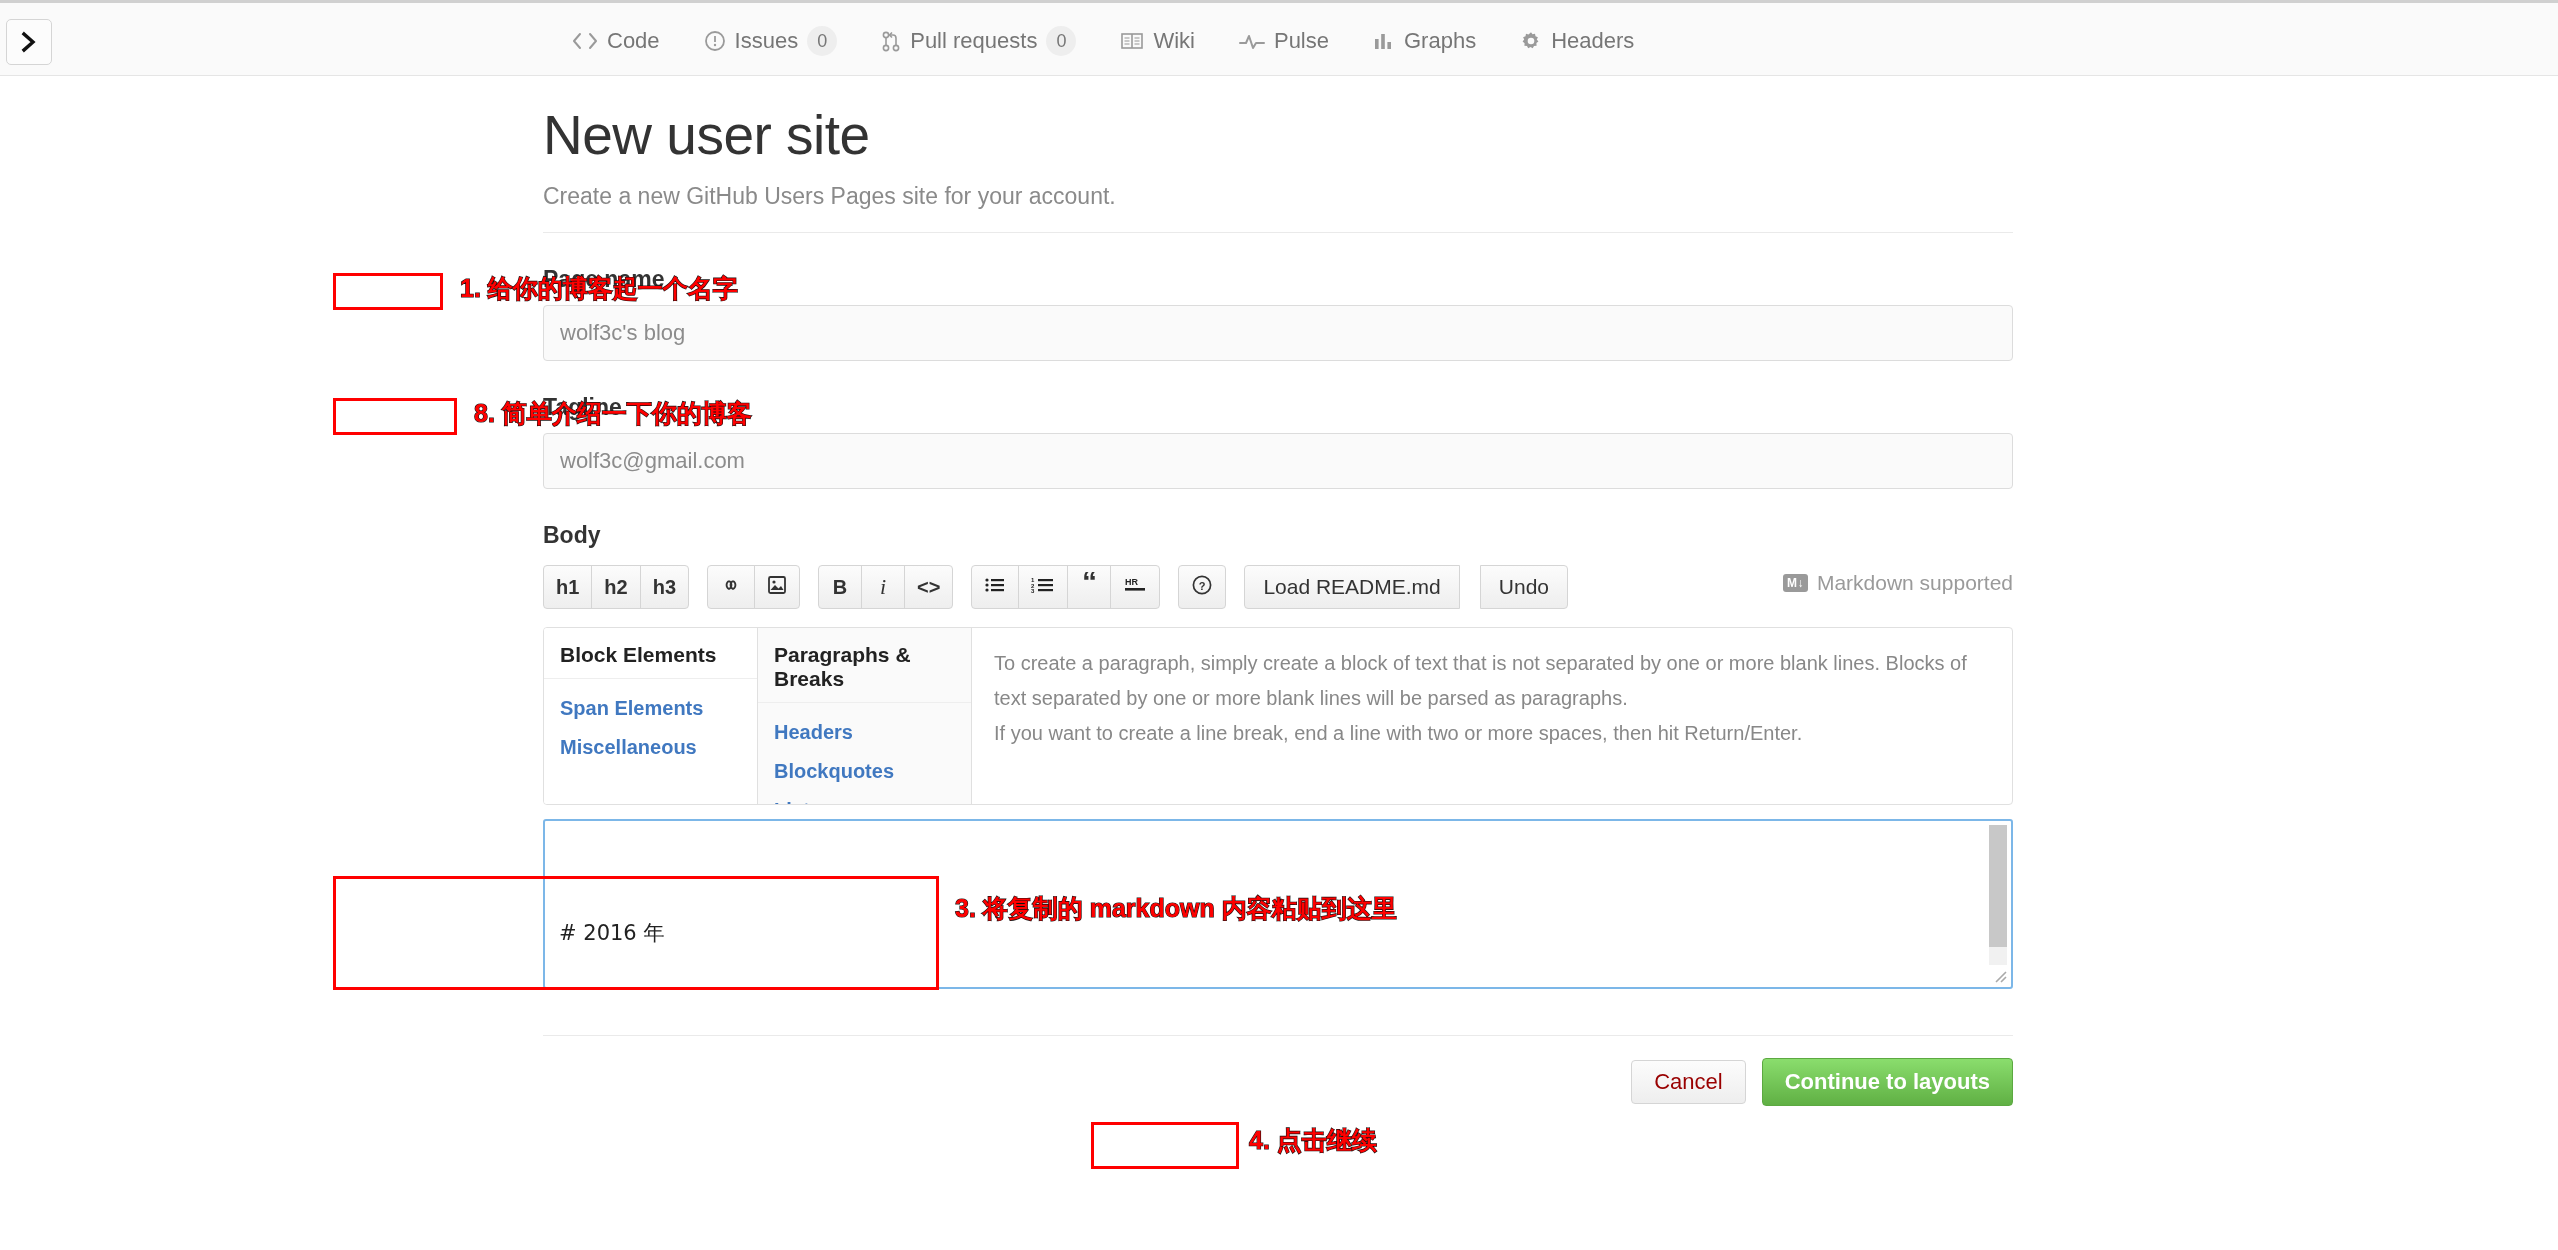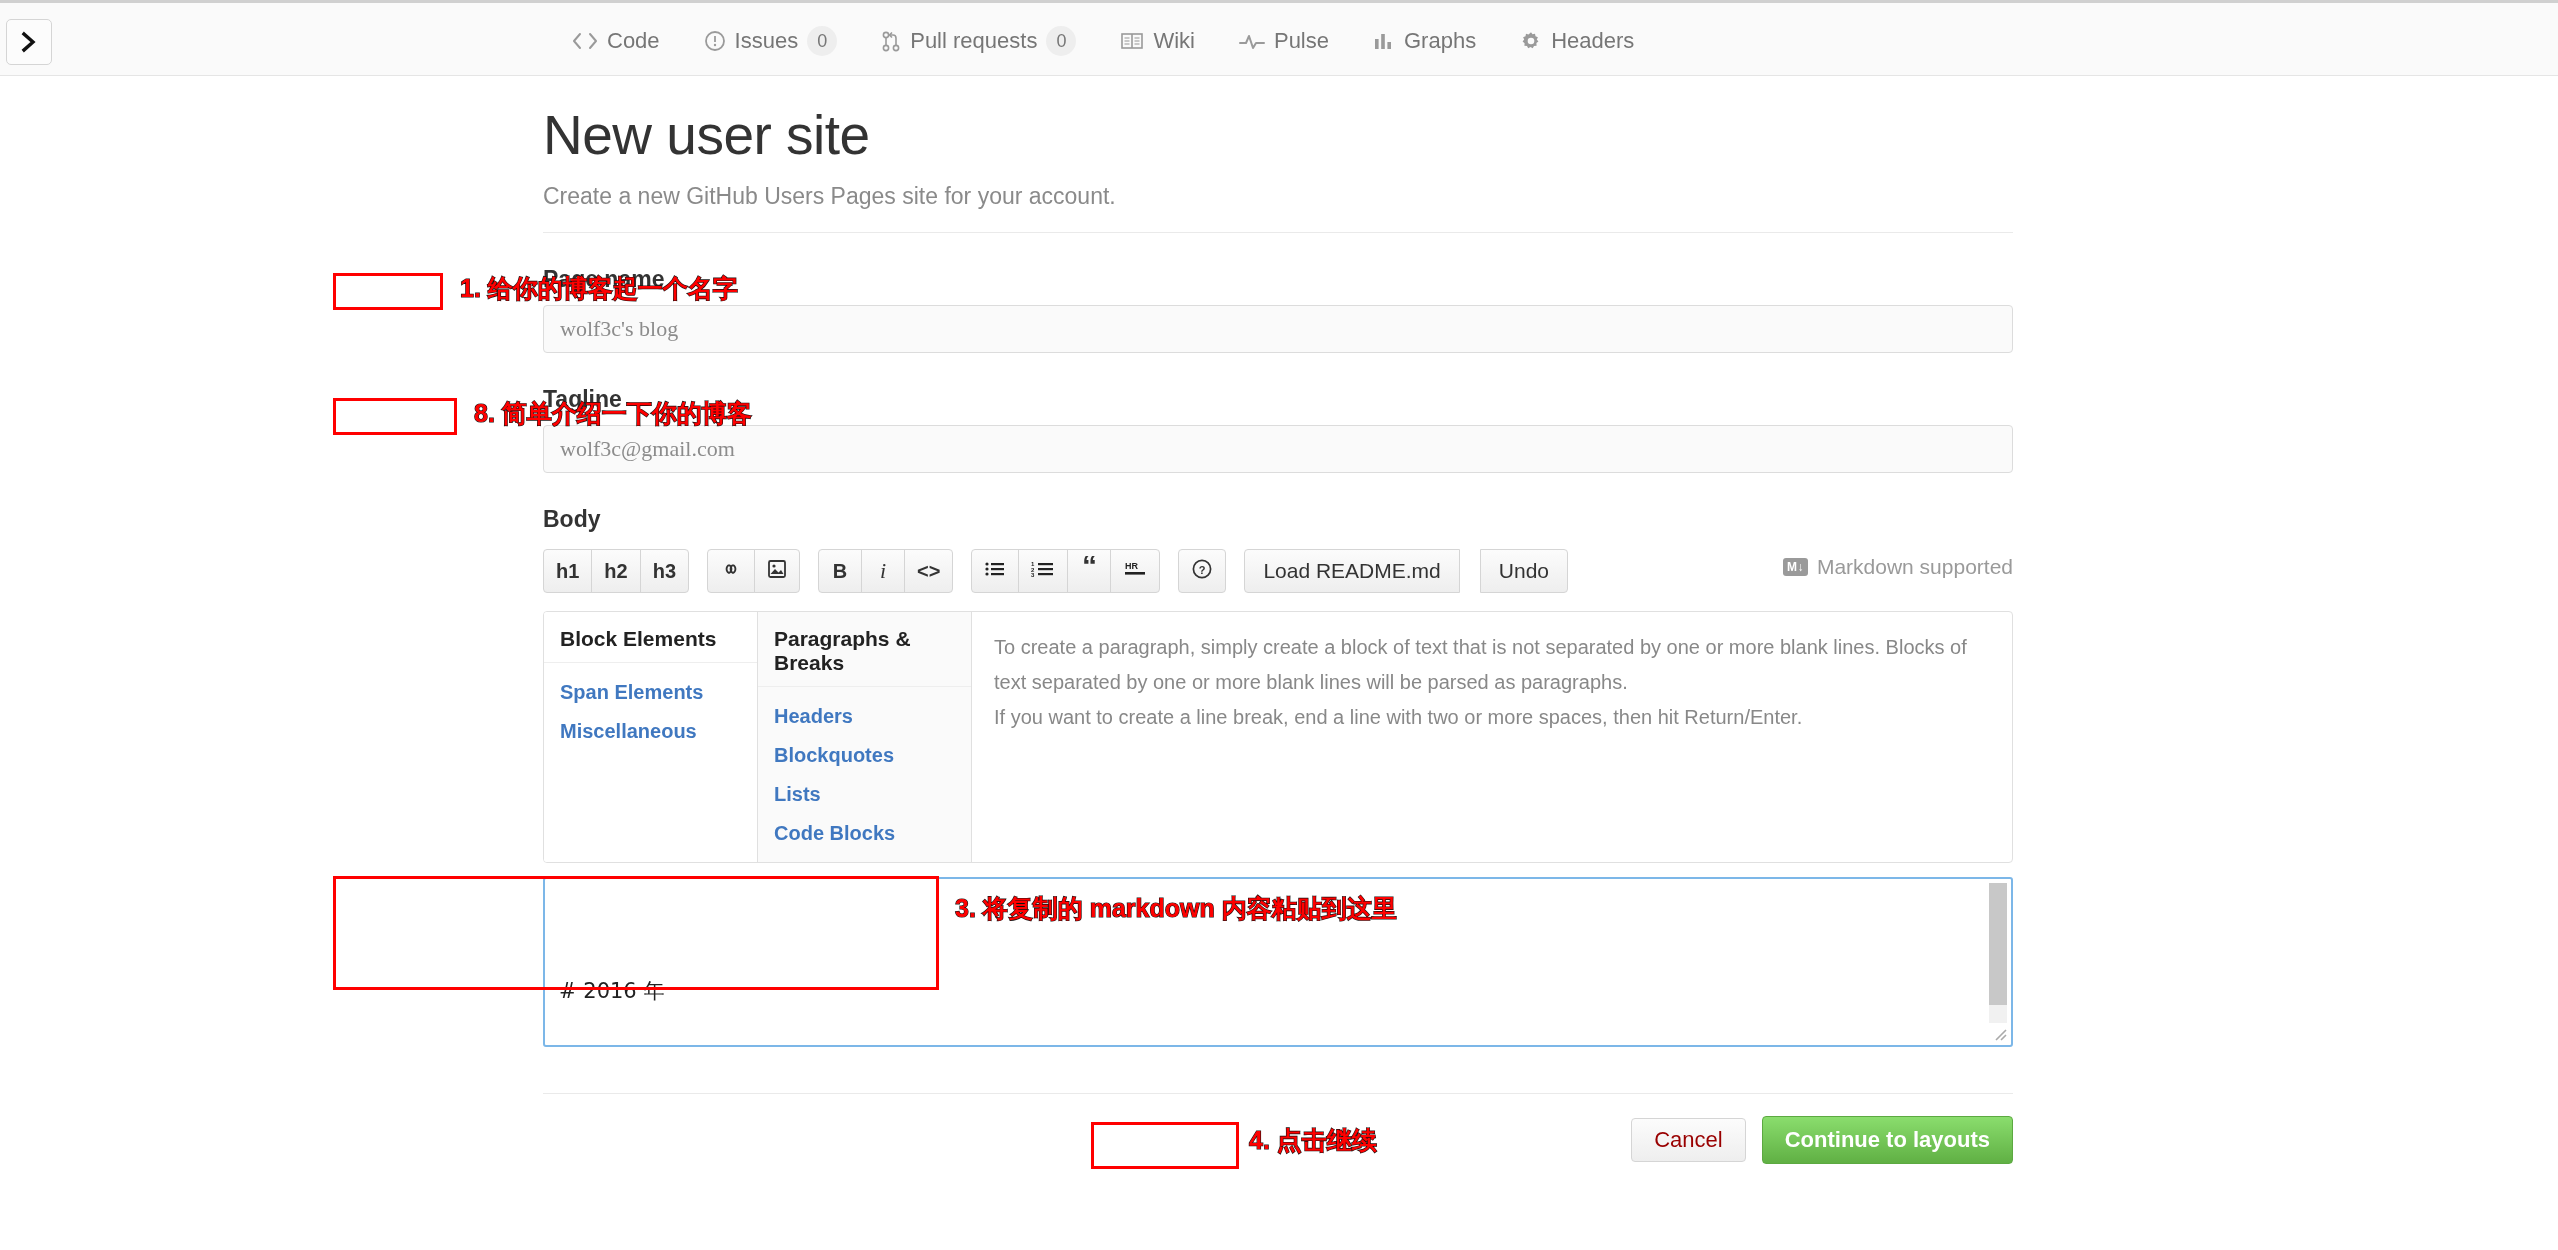--- a/index.html
+++ b/index.html
@@ -87,28 +87,28 @@
   .field-label {
     font-size: 23px;
     font-weight: bold;
     color: #333;
     margin-top: 33px;
     margin-bottom: 12px;
   }
 
   .text-input {
     width: 1470px;
-    height: 48px;
+    height: 56px;
     border: 1px solid #dcdcdc;
     border-radius: 4px;
     background: #fafafa;
     font-size: 22px;
     color: #8c8c8c;
     padding: 12px 16px;
-    font-family: Liberation Serif, serif;
+    font-family: Liberation Sans, sans-serif;
     outline: none;
     display: flex;
     align-items: center;
   }
 
   
   .redbox {
     position: absolute;
     border: 3px solid #ff0000;
     pointer-events: none;
@@ -156,21 +156,21 @@
   .mdbadge {
     background:#9a9a9a; color:#fff; border-radius:3px;
     font-size:12px; font-weight:bold; padding:3px 4px; line-height:1;
     letter-spacing:0.5px;
   }
 
   
   .md-help {
     margin-top: 18px;
     width: 1470px;
-    height: 252px;
+    height: 178px;
     border: 1px solid #e0e0e0;
     border-radius: 4px;
     display: flex;
     overflow: hidden;
     background: #fff;
   }
   .md-col {
     width: 214px;
     border-right: 1px solid #e0e0e0;
     padding: 0;

